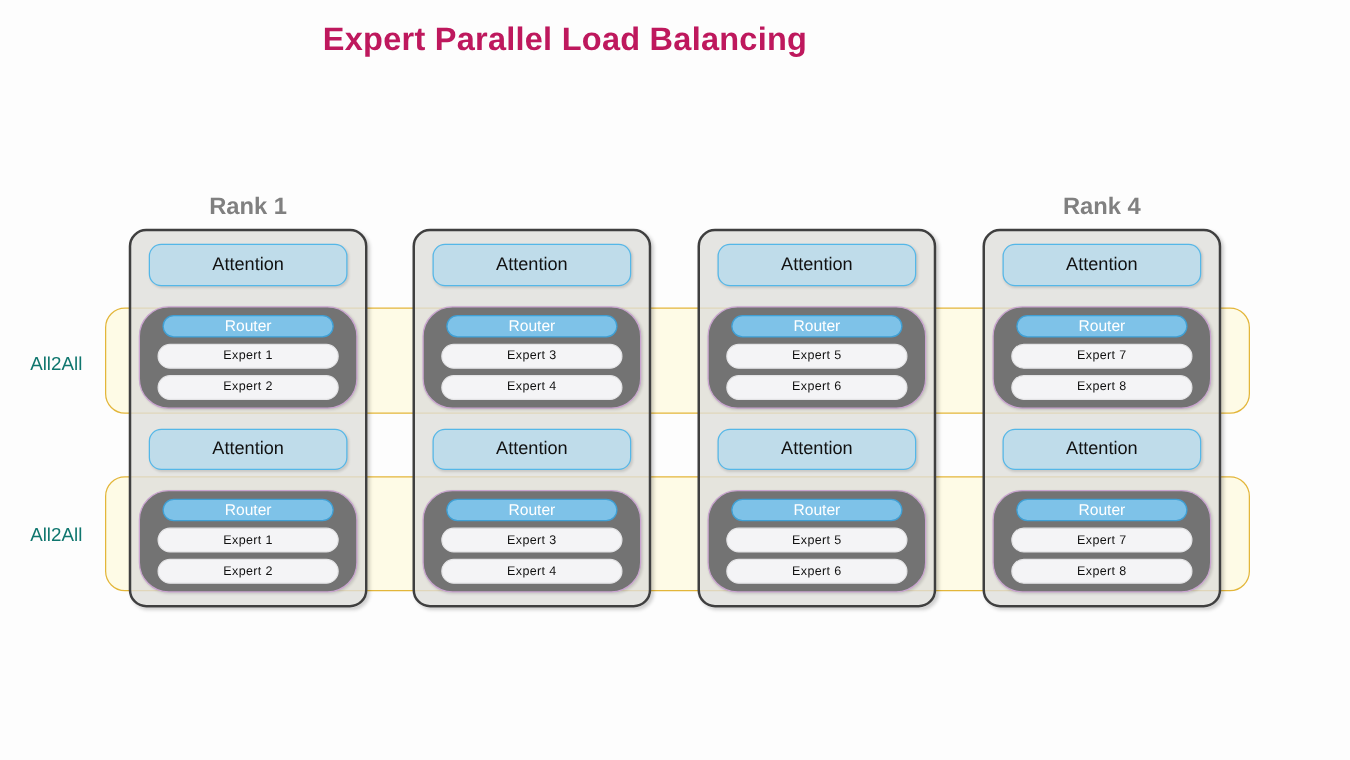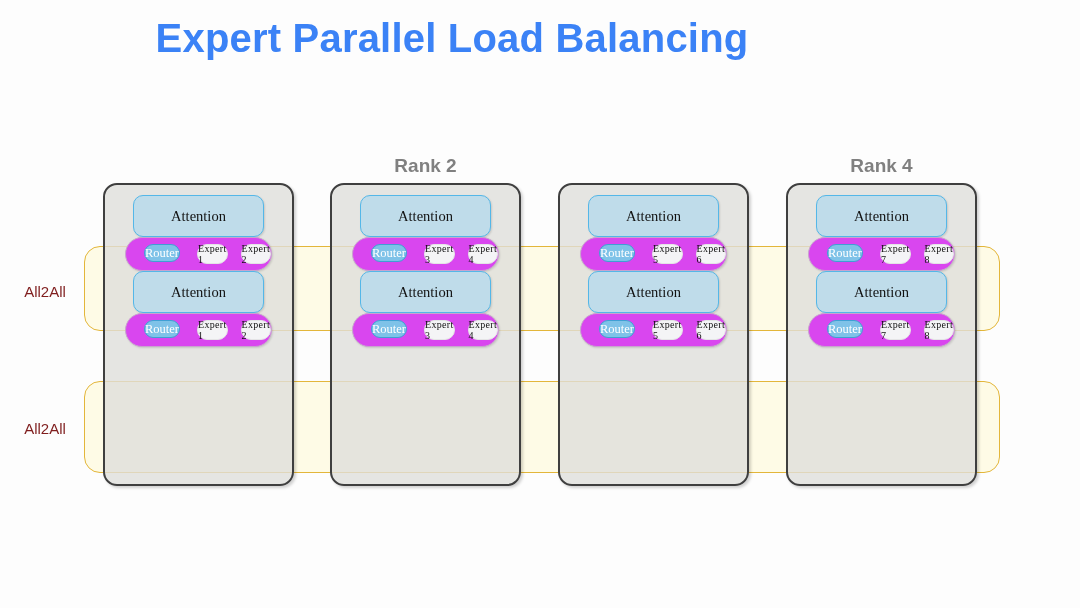--- a/index.html
+++ b/index.html
@@ -21,23 +21,23 @@
     height: 608px;
   }
 
   
   .title {
     position: absolute;
     left: 0;
     top: 16px;
     width: 904px;
     text-align: center;
-    font-size: 40px;
+    font-size: 26px;
     font-weight: bold;
-    color: #3b82f6;
+    color: #be185d;
     letter-spacing: 0.2px;
   }
 
   
   .a2a-band {
     position: absolute;
     left: 84px;
     width: 916px;
     border: 1.6px solid #e3b63a;
     border-radius: 16px;
@@ -47,21 +47,21 @@
   }
   .a2a-band.band-1 { top: 246px; height: 85px; }
   .a2a-band.band-2 { top: 381px; height: 92px; }
 
   .a2a-label {
     position: absolute;
     left: 8px;
     width: 74px;
     text-align: center;
     font-size: 15px;
-    color: #7f1d1d;
+    color: #0f766e;
     z-index: 4;
   }
   .a2a-label.lbl-1 { top: 283px; }
   .a2a-label.lbl-2 { top: 420px; }
 
   
   .rank {
     position: absolute;
     top: 183px;
     width: 191px;
@@ -90,26 +90,25 @@
     border: 2px solid #3f3f3f;
     border-radius: 14px;
     background: rgba(222, 222, 219, 0.80);
     box-sizing: border-box;
     box-shadow: 2px 2px 3px rgba(0,0,0,0.18);
   }
 
   .rank-inner {
     position: absolute;
     inset: 0;
-    padding: 12px 16px;
+    padding: 12px 2px;
     box-sizing: border-box;
     display: flex;
     flex-direction: column;
-    gap: 0;
-    font-family: Liberation Serif, serif;
+    gap: 16px;
   }
 
   
   .attention {
     height: 42px;
     margin: 0 14px;
     border: 1.6px solid #54b7e8;
     border-radius: 10px;
     background: #bfdcea;
     display: flex;
@@ -119,24 +118,25 @@
     color: #111;
     box-sizing: border-box;
     box-shadow: 1px 1px 2px rgba(0,0,0,0.13);
   }
 
   
   .moe {
     margin: 0 6px;
     border: 1.6px solid #c9a4cf;
     border-radius: 24px;
-    background: #d946ef;
+    background: #737373;
     padding: 6px 10px;
     box-sizing: border-box;
     display: flex;
+    flex-direction: column;
     gap: 5px;
     box-shadow: 1px 1px 2px rgba(0,0,0,0.13);
   }
 
   .router {
     height: 18px;
     margin: 0 8px;
     border: 1.4px solid #3f9fd4;
     border-radius: 9px;
     background: #7ec2e8;
@@ -170,39 +170,39 @@
 
   <div class="title">Expert Parallel Load Balancing</div>
 
   <div class="a2a-band band-1"></div>
   <div class="a2a-band band-2"></div>
 
   <div class="a2a-label lbl-1">All2All</div>
   <div class="a2a-label lbl-2">All2All</div>
 
   <div class="rank rank-1">
+    <div class="rank-label">Rank 1</div>
     <div class="rank-box"></div>
     <div class="rank-inner">
       <div class="attention">Attention</div>
       <div class="moe">
         <div class="router">Router</div>
         <div class="expert">Expert 1</div>
         <div class="expert">Expert 2</div>
       </div>
       <div class="attention">Attention</div>
       <div class="moe">
         <div class="router">Router</div>
         <div class="expert">Expert 1</div>
         <div class="expert">Expert 2</div>
       </div>
     </div>
   </div>
 
   <div class="rank rank-2">
-    <div class="rank-label">Rank 2</div>
     <div class="rank-box"></div>
     <div class="rank-inner">
       <div class="attention">Attention</div>
       <div class="moe">
         <div class="router">Router</div>
         <div class="expert">Expert 3</div>
         <div class="expert">Expert 4</div>
       </div>
       <div class="attention">Attention</div>
       <div class="moe">

